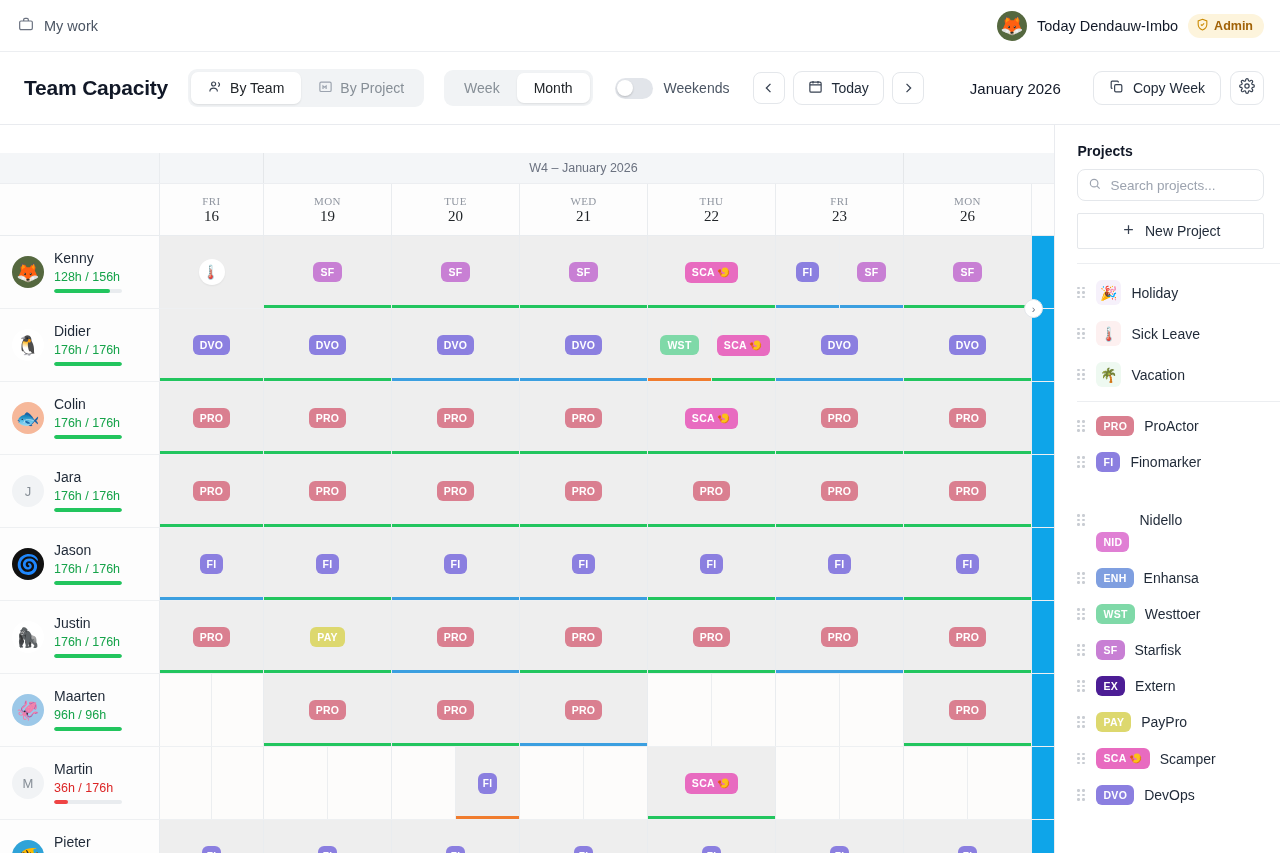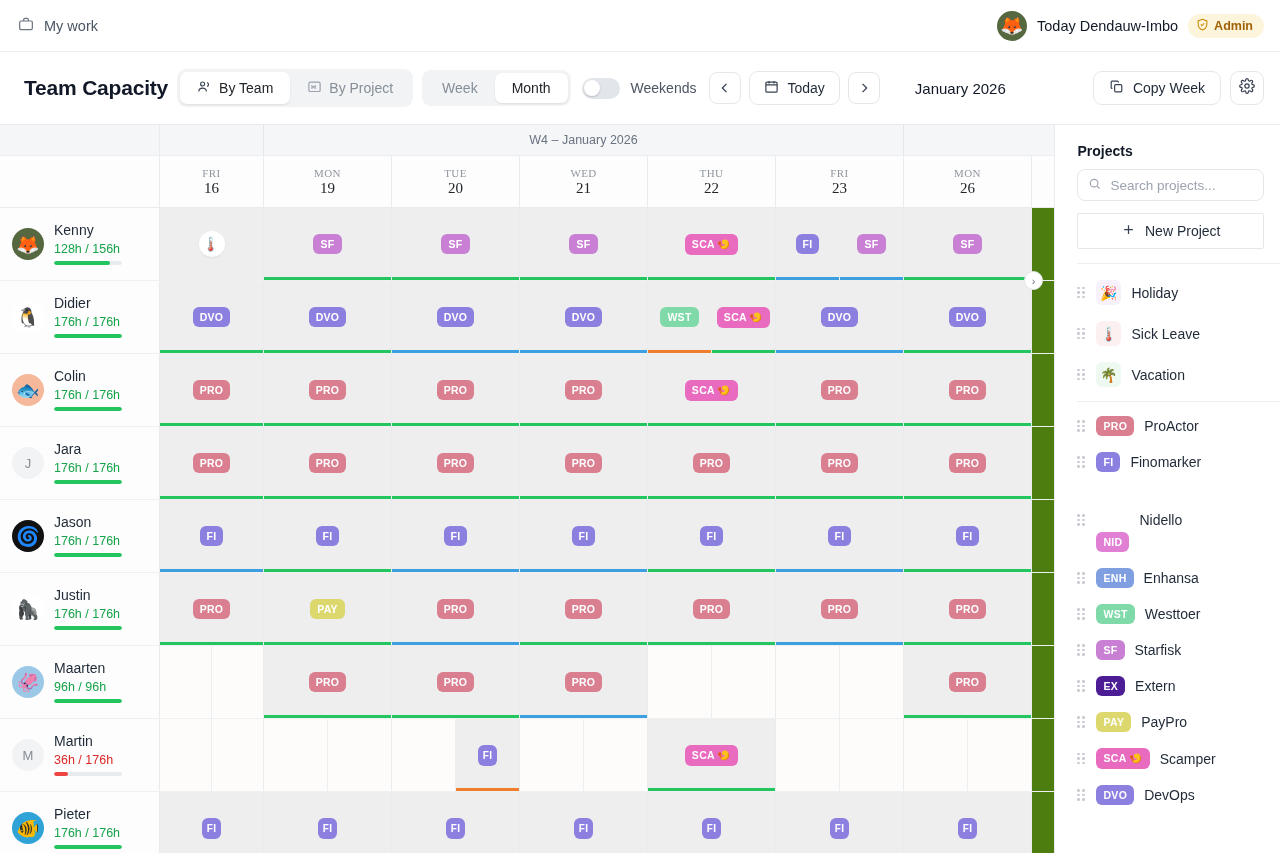--- a/index.html
+++ b/index.html
@@ -32,21 +32,21 @@
   .admin-badge {
     display: flex; align-items: center; gap: 5px;
     background: #fdf4dc; color: #a16207;
     border-radius: 999px; padding: 4px 11px 4px 8px;
     font-size: 12.5px; font-weight: bold;
   }
 
   
   .toolbar {
     height: 73px;
-    display: flex; align-items: center; gap: 1px;
+    display: flex; align-items: center; gap: 12px;
     padding: 0 16px 0 24px;
     border-bottom: 1px solid #e9ebef;
     background: #fff;
   }
   .page-title { font-size: 21px; font-weight: bold; color: #111827; letter-spacing: -0.2px; }
   .segmented {
     display: flex; background: #f1f3f5; border-radius: 9px; padding: 3px;
     margin-left: 8px;
   }
   .seg {
@@ -86,21 +86,21 @@
     font-size: 14px; color: #1f2937; cursor: pointer;
   }
   .gearbtn {
     width: 34px; height: 34px; border: 1px solid #e4e7eb; border-radius: 9px;
     background: #fff; display: flex; align-items: center; justify-content: center;
     cursor: pointer; color: #374151;
   }
 
   
   .main { display: flex; height: 728px; }
-  .calendar { width: 1160px; position: relative; overflow: hidden; background: #4d7c0f; }
+  .calendar { width: 1160px; position: relative; overflow: hidden; background: #0ea5e9; margin-top: 28px; }
 
   
   .weekrow { display: flex; height: 31px; background: #f4f6f8; border-bottom: 1px solid #eceef1; }
   .weekrow .wk-spacer { width: 160px; border-right: 1px solid #e9ecef; background:#f4f6f8; }
   .weekrow .wk-pre { width: 104px; border-right: 1px solid #e4e7ea; }
   .weekrow .wk-main {
     width: 640px; border-right: 1px solid #e4e7ea;
     display: flex; align-items: center; justify-content: center;
     font-size: 12.5px; color: #6b7280;
   }

